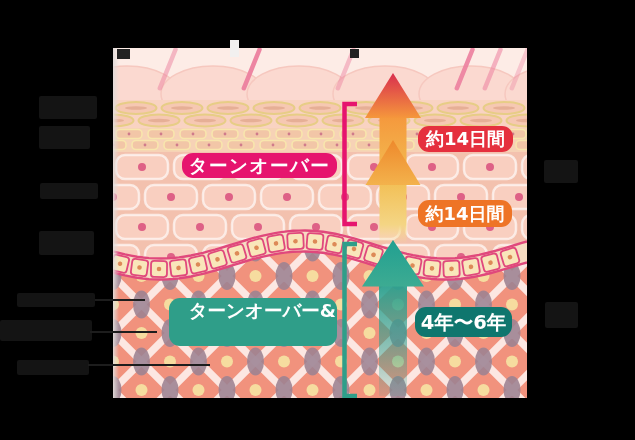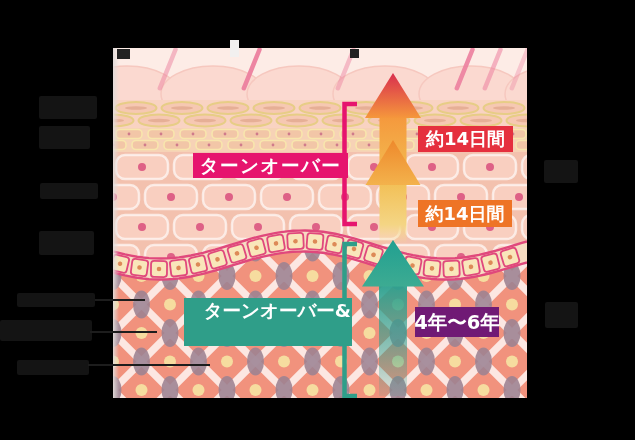--- a/index.html
+++ b/index.html
@@ -1,20 +1,20 @@
 <!DOCTYPE html>
 <html><head>
 <meta charset="utf-8">
 <style>
   html,body{margin:0;padding:0;background:#000;}
   #stage{position:relative;width:635px;height:440px;background:#000;overflow:hidden;
          font-family:"DejaVu Sans","Liberation Sans",sans-serif;}
   #skin{position:absolute;left:113px;top:48px;width:414px;height:350px;display:block;overflow:hidden;}
   .badge{position:absolute;color:#fff;font-weight:bold;display:flex;align-items:center;
-         justify-content:center;box-sizing:border-box;white-space:nowrap;}
+         justify-content:center;box-sizing:border-box;white-space:nowrap;border-radius:11px;}
   .blob{position:absolute;background:#141414;border-radius:2px;}
   .cline{position:absolute;height:2px;background:#1d1d1d;}
   .tick{position:absolute;}
 </style>
 </head>
 <body>
 
 <div id="stage">
 
   <svg id="skin" viewBox="0 0 414 350">
@@ -355,31 +355,31 @@
       </g>
       <g>
         <rect x="266" y="236" width="28" height="112" fill="url(#gTs)"></rect>
         <path d="M280,192 L311,238.5 L249,238.5 Z" fill="url(#gTh)"></path>
       </g>
       <path d="M244,56 L231.5,56 L231.5,176 L244,176" fill="none" stroke-width="4.5" stroke="#e6146e"></path>
       <path d="M244,196 L231.5,196 L231.5,348 L244,348" fill="none" stroke-width="4.5" stroke="#2f9e89"></path>
     </g>
   </svg>
 
-  <div class="badge" style="left: 182px; top: 153px; width: 155px; height: 25px; font-size: 18.5px; letter-spacing: 1.5px; background: rgb(230, 20, 110); margin-left: 11px;">ターンオーバー</div>
+  <div class="badge" style="left: 182px; top: 153px; width: 155px; height: 25px; font-size: 18.5px; letter-spacing: 1.5px; background: rgb(230, 20, 110);">ターンオーバー</div>
 
   <div class="badge" style="left: 418px; top: 126px; width: 95px; height: 26px; font-size: 18px; background: rgb(229, 48, 62);">約14日間</div>
 
   <div class="badge" style="left: 418px; top: 200px; width: 94px; height: 27px; font-size: 18px; background: rgb(238, 116, 38);">約14日間</div>
 
-  <div class="badge" style="left: 169px; top: 298px; width: 168px; height: 48px; font-size: 18.5px; line-height: 23px; display: block; text-align: right; padding: 1px 1px 0px 0px; background: rgb(47, 158, 137); margin-left: 15px;">
+  <div class="badge" style="left: 169px; top: 298px; width: 168px; height: 48px; font-size: 18.5px; line-height: 23px; display: block; text-align: right; padding: 1px 1px 0px 0px; background: rgb(47, 158, 137);">
     <div>ターンオーバー&amp;</div>
   </div>
 
-  <div class="badge" style="left: 415px; top: 307px; width: 84px; height: 30px; font-size: 19.5px; background: #701a75;">4年〜6年</div>
+  <div class="badge" style="left: 415px; top: 307px; width: 97px; height: 30px; font-size: 19.5px; background: #0f766e;">4年〜6年</div>
 
   <div class="blob" style="left:39px;top:96px;width:58px;height:23px;"></div>
   <div class="blob" style="left:39px;top:126px;width:51px;height:23px;"></div>
   <div class="blob" style="left:40px;top:183px;width:58px;height:16px;"></div>
   <div class="blob" style="left:39px;top:231px;width:55px;height:24px;"></div>
   <div class="blob" style="left:17px;top:293px;width:78px;height:14px;"></div>
   <div class="blob" style="left:0px;top:320px;width:92px;height:21px;"></div>
   <div class="blob" style="left:17px;top:360px;width:72px;height:15px;"></div>
   <div class="blob" style="left:544px;top:160px;width:34px;height:23px;"></div>
   <div class="blob" style="left:545px;top:302px;width:33px;height:26px;"></div>

